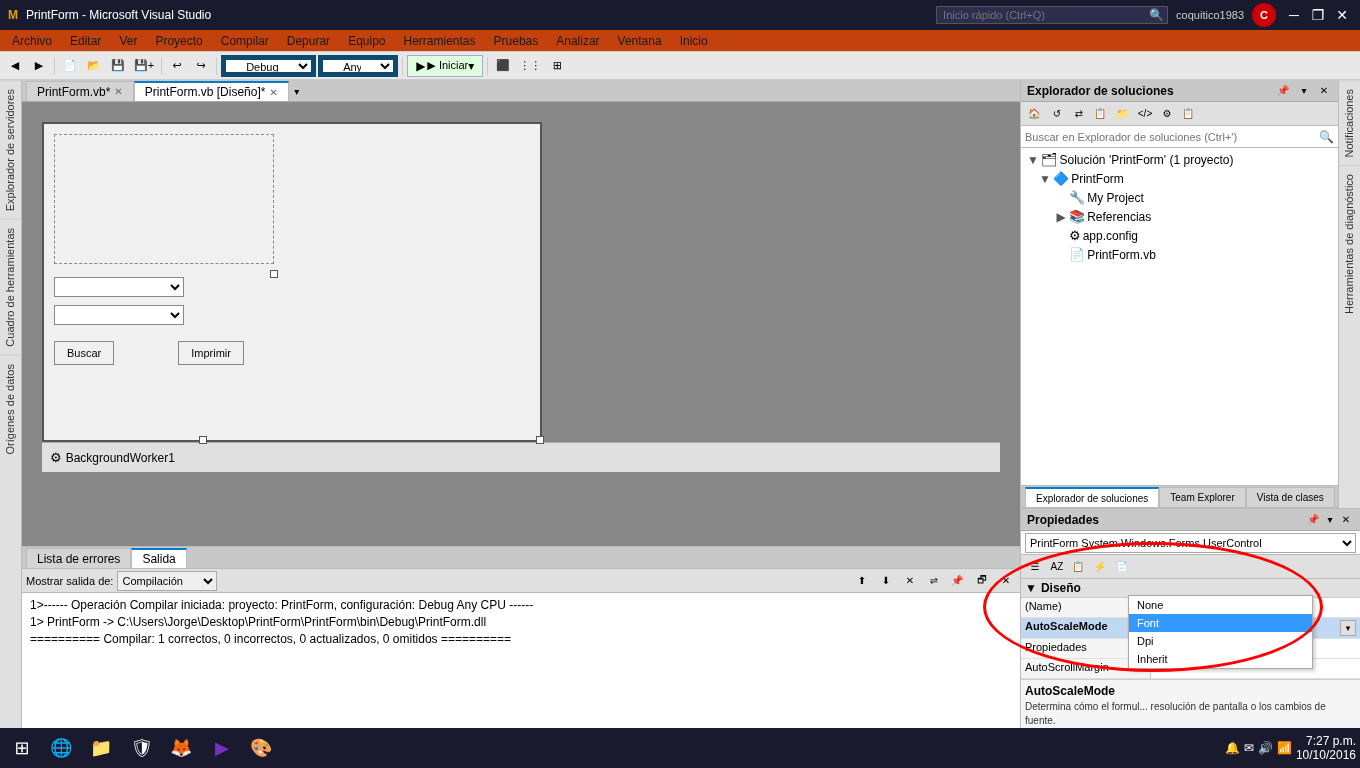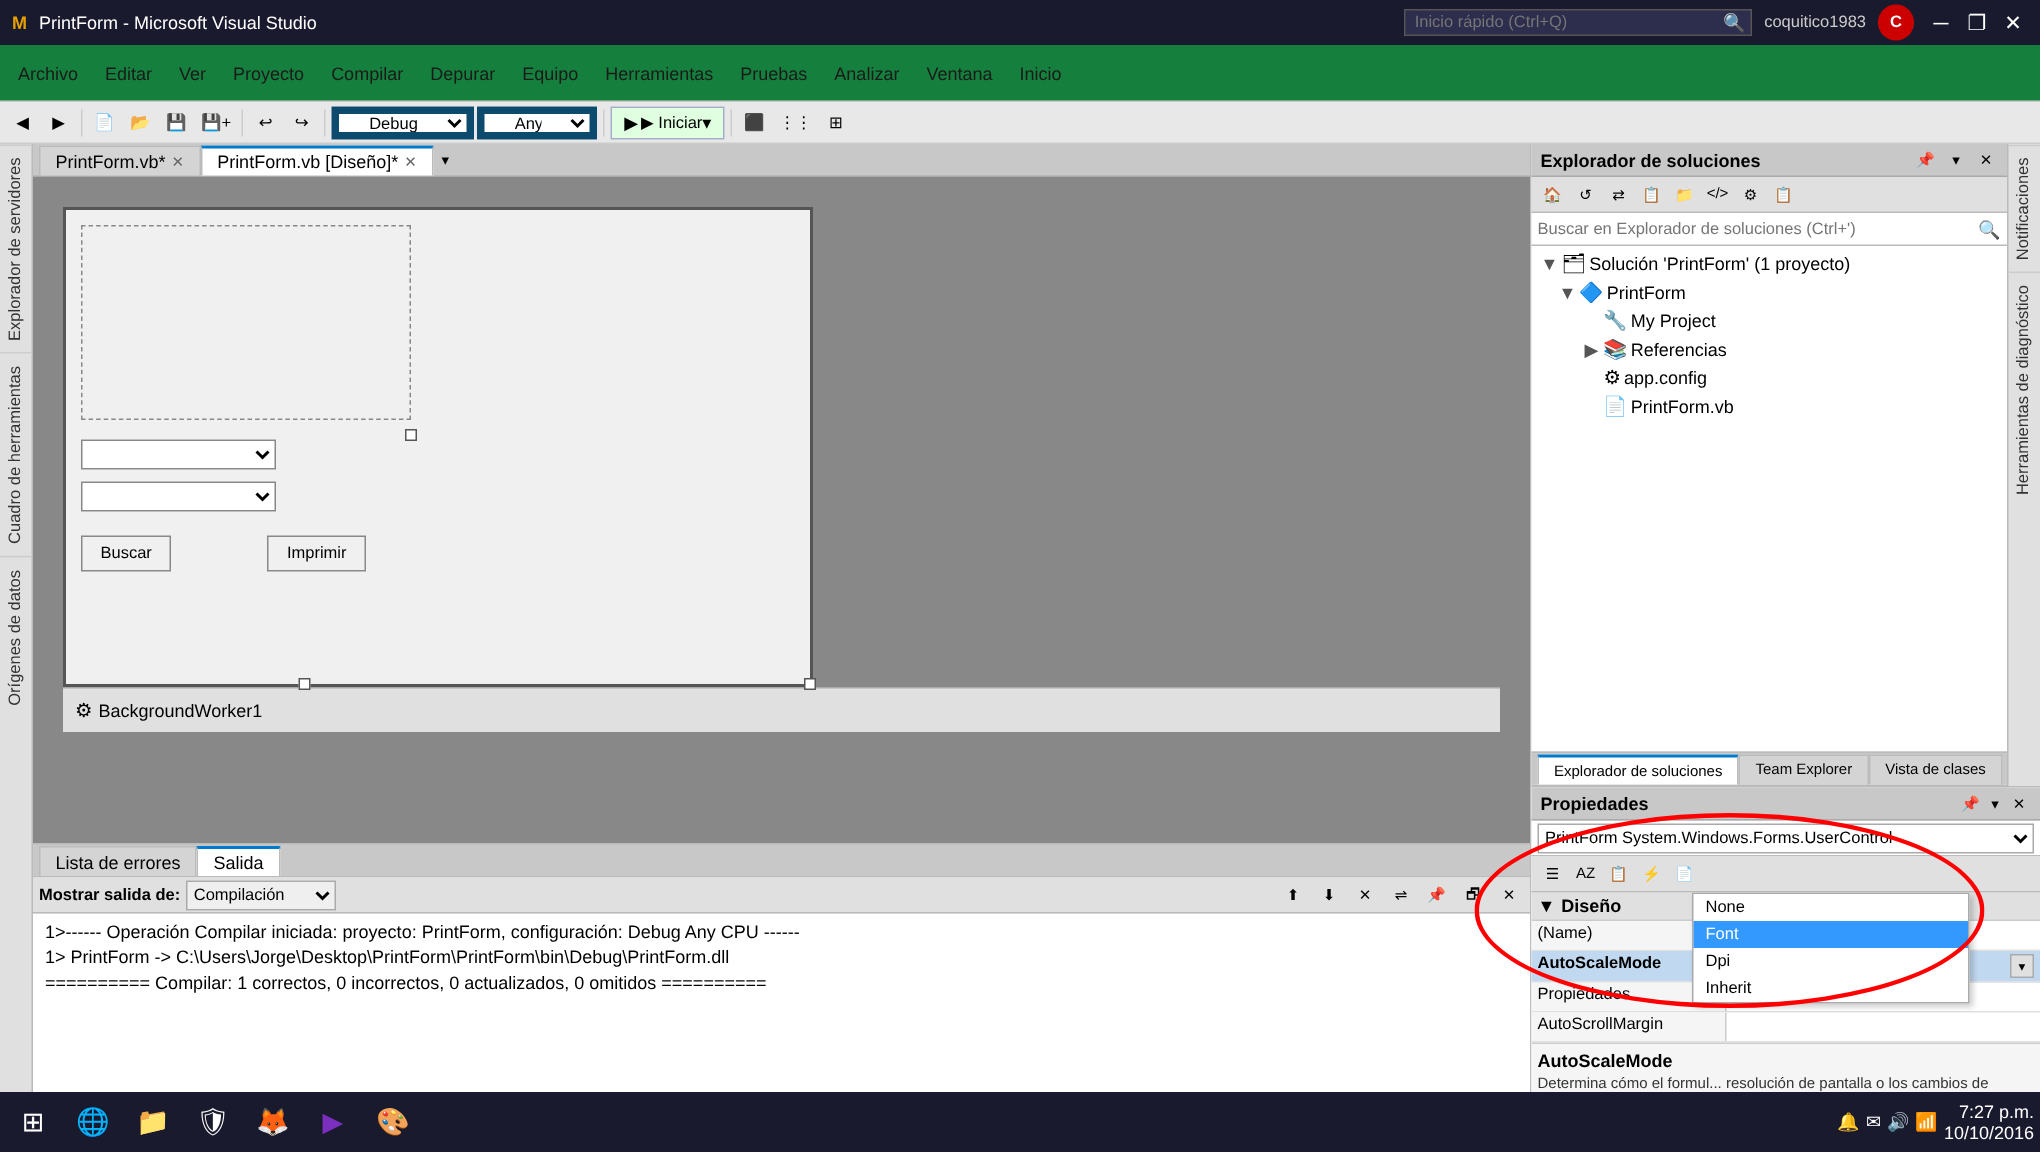--- a/index.html
+++ b/index.html
@@ -23,22 +23,22 @@
       color: white;
       padding: 2px 20px 2px 6px;
       width: 232px;
       font-size: 11px;
     }
     .title-bar-controls { display: flex; gap: 4px; margin-left: 8px; }
     .title-bar-btn { width: 20px; height: 20px; background: transparent; border: none; color: white; cursor: pointer; font-size: 14px; display: flex; align-items: center; justify-content: center; }
 
     
     .menu-bar {
-      height: 38px;
-      background: #15803d;
+      height: 22px;
+      background: #c2410c;
       display: flex;
       align-items: center;
       padding: 0 4px;
       border-bottom: 1px solid #ccc;
       color: #1a1a1a;
       gap: 2px;
     }
     .menu-item {
       padding: 2px 8px;
       cursor: pointer;
@@ -618,21 +618,21 @@
       <div class="bottom-tab">
         <span>Lista de errores</span>
       </div>
       <div class="bottom-tab active">
         <span>Salida</span>
       </div>
     </div>
 
     <div class="output-panel">
       <div class="output-toolbar">
-        <span style="font-size:11px;font-weight:bold;">Mostrar salida de:</span>
+        <span style="font-size:11px;">Mostrar salida de:</span>
         <select style="height:20px;border:1px solid #aaa;font-size:11px;width:100px;">
           <option>Compilación</option>
         </select>
         <div style="flex:1;"></div>
         <button class="panel-tool-btn">⬆</button>
         <button class="panel-tool-btn">⬇</button>
         <button class="panel-tool-btn">✕</button>
         <button class="panel-tool-btn">⇌</button>
         <button class="panel-tool-btn">📌</button>
         <button class="panel-tool-btn">🗗</button>

